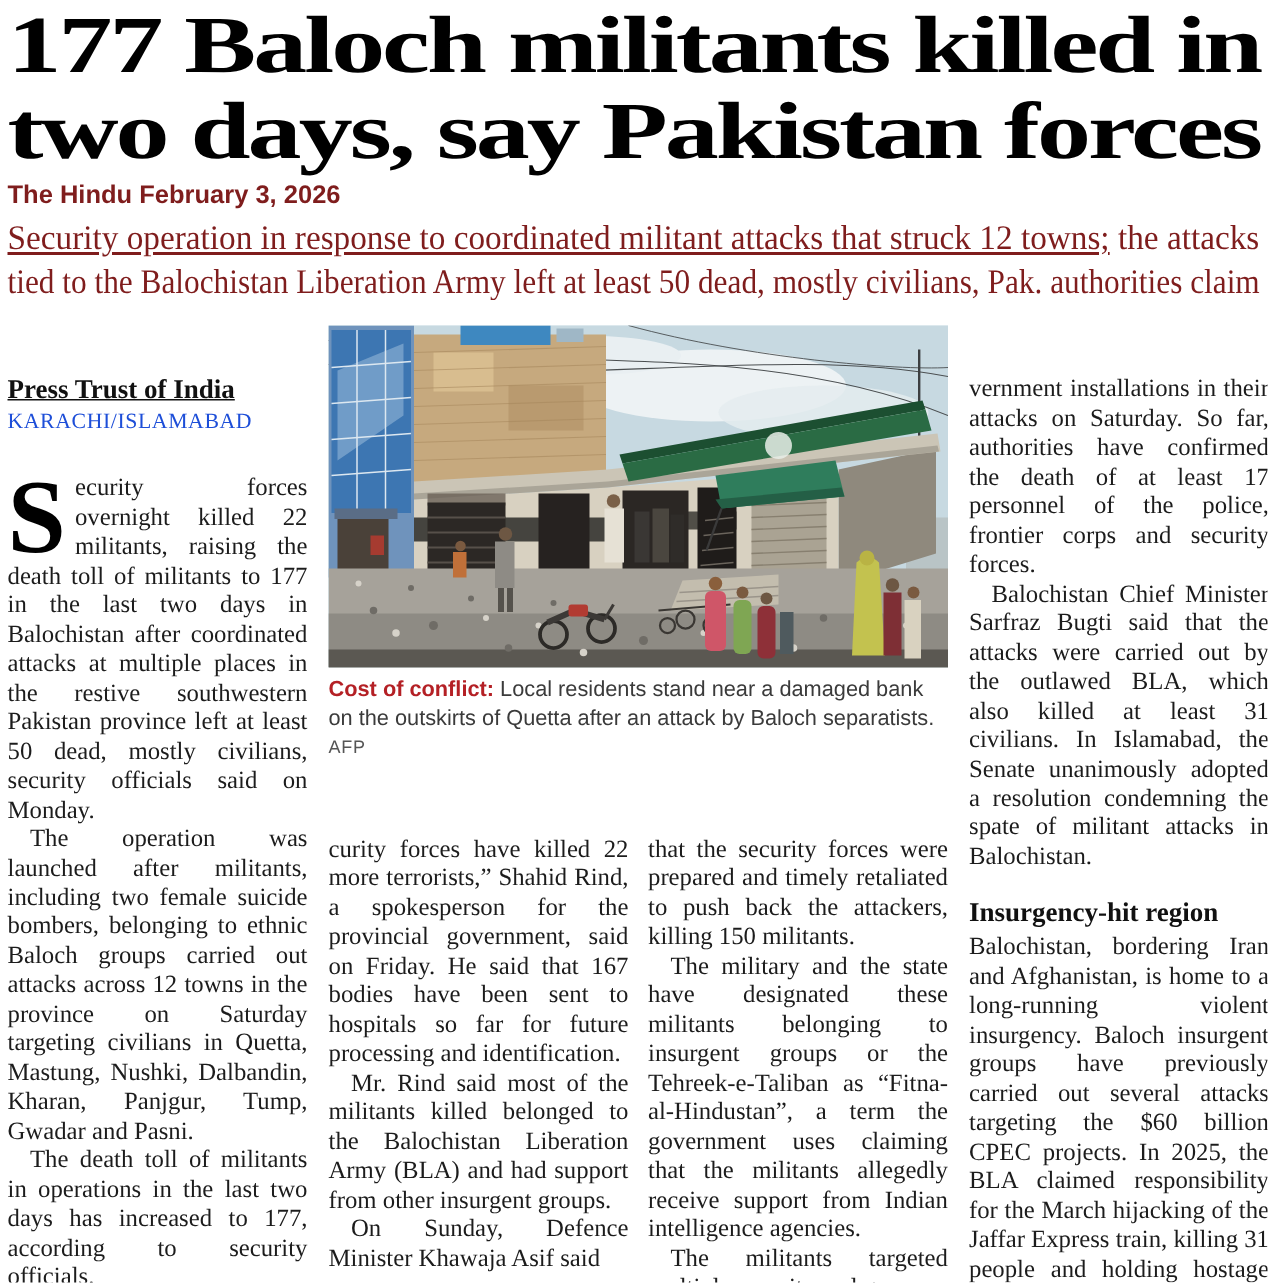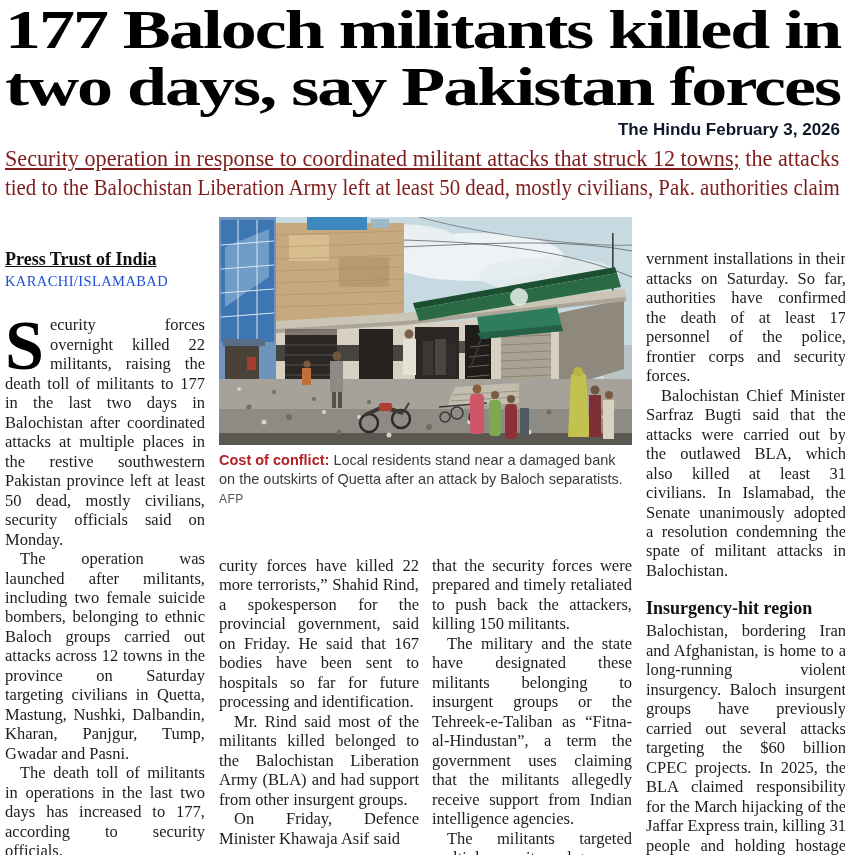--- a/index.html
+++ b/index.html
@@ -5,22 +5,22 @@
   html, body { margin:0; padding:0; background:#ffffff; }
   body { width:845px; height:855px; overflow:hidden;
          font-family:"Liberation Serif", serif; color:#1c1c1c; }
   .page { padding:2px 5px 0 5px; }
 
   .headline { margin:0; font-weight:700; color:#000;
               font-size:54px; line-height:1.06; letter-spacing:-1.5px; }
   .fitline { display:block; white-space:nowrap; width:max-content;
              transform-origin:0 0; }
 
-  .edition-date { text-align:right; font-family:"Liberation Sans", sans-serif;
-                  font-weight:700; font-size:17px; color:#0f172a; margin:4px 0 5px; }
+  .edition-date { text-align:left; font-family:"Liberation Sans", sans-serif;
+                  font-weight:700; font-size:17px; color:#7f1d1d; margin:4px 0 5px; }
 
   .subheadline { font-size:23px; line-height:1.26; color:#7f1d1d; margin:0; }
   .subheadline .u { text-decoration:underline; }
 
   .columns { display:flex; gap:14px; margin-top:14px; }
   .col { width:200px; flex:0 0 200px;margin-top:32px; }
   .mid { width:413px; flex:0 0 413px; }
   .mid-cols { display:flex; gap:13px; }
 
   .byline { font-weight:700; font-size:18px; text-decoration:underline; color:#111; }
@@ -231,21 +231,21 @@
           <rect x="370" y="178" width="12" height="42" fill="#7e2f35"></rect>
           <circle cx="390" cy="178" r="4" fill="#7a5a40"></circle>
           <rect x="384" y="183" width="11" height="39" fill="#d9d2c0"></rect>
         </g>
       </svg>
       <p class="caption"><span class="label">Cost of conflict:</span><span> Local residents stand near a damaged bank on the outskirts of Quetta after an attack by Baloch separatists. </span><span class="credit">AFP</span></p>
       <div class="mid-cols">
         <div class="col">
           <p class="body-par">curity forces have killed 22 more terrorists,” Shahid Rind, a spokesperson for the provincial government, said on Friday. He said that 167 bodies have been sent to hospitals so far for future processing and identification.</p>
           <p class="body-par ind">Mr. Rind said most of the militants killed belonged to the Balochistan Liberation Army (BLA) and had support from other insurgent groups.</p>
-          <p class="body-par ind">On Friday, Defence Minister Khawaja Asif said</p>
+          <p class="body-par ind">On Sunday, Defence Minister Khawaja Asif said</p>
         </div>
         <div class="col">
           <p class="body-par">that the security forces were prepared and timely retaliated to push back the attackers, killing 150 militants.</p>
           <p class="body-par ind">The military and the state have designated these militants belonging to insurgent groups or the Tehreek-e-Taliban as “Fitna-al-Hindustan”, a term the government uses claiming that the militants allegedly receive support from Indian intelligence agencies.</p>
           <p class="body-par ind">The militants targeted multiple security and go-</p>
         </div>
       </div>
     </div>
 
     <div class="col">

